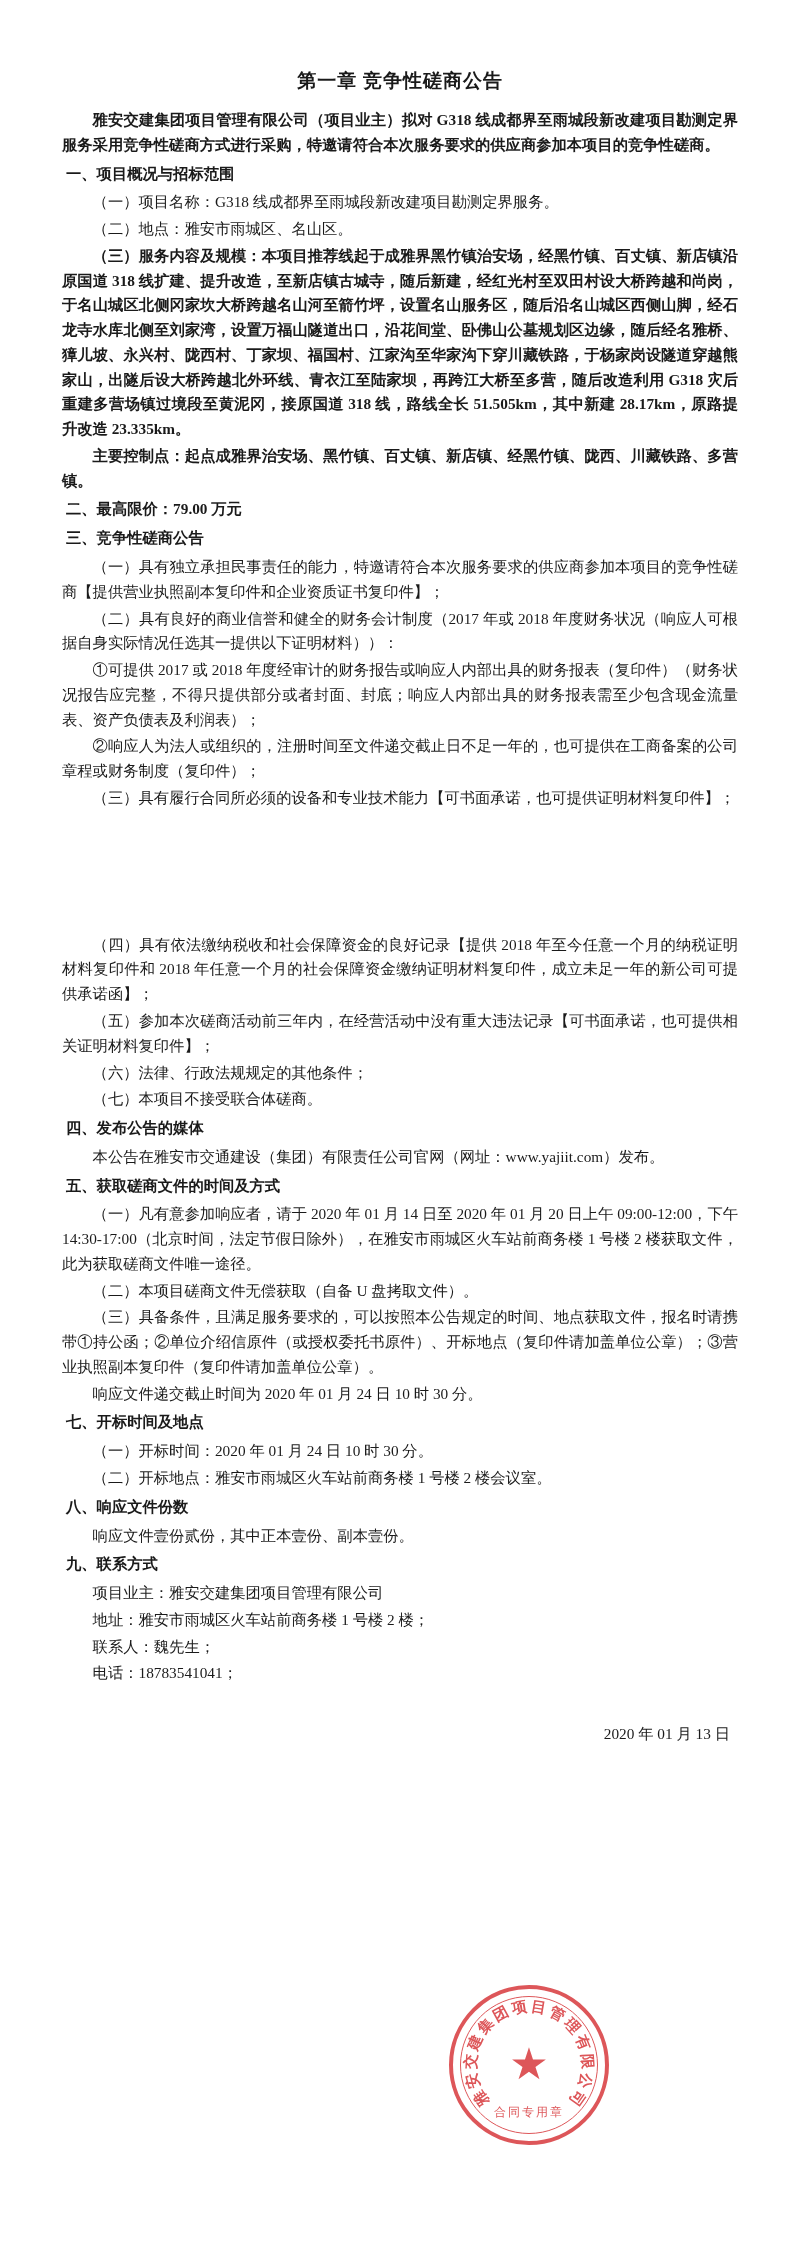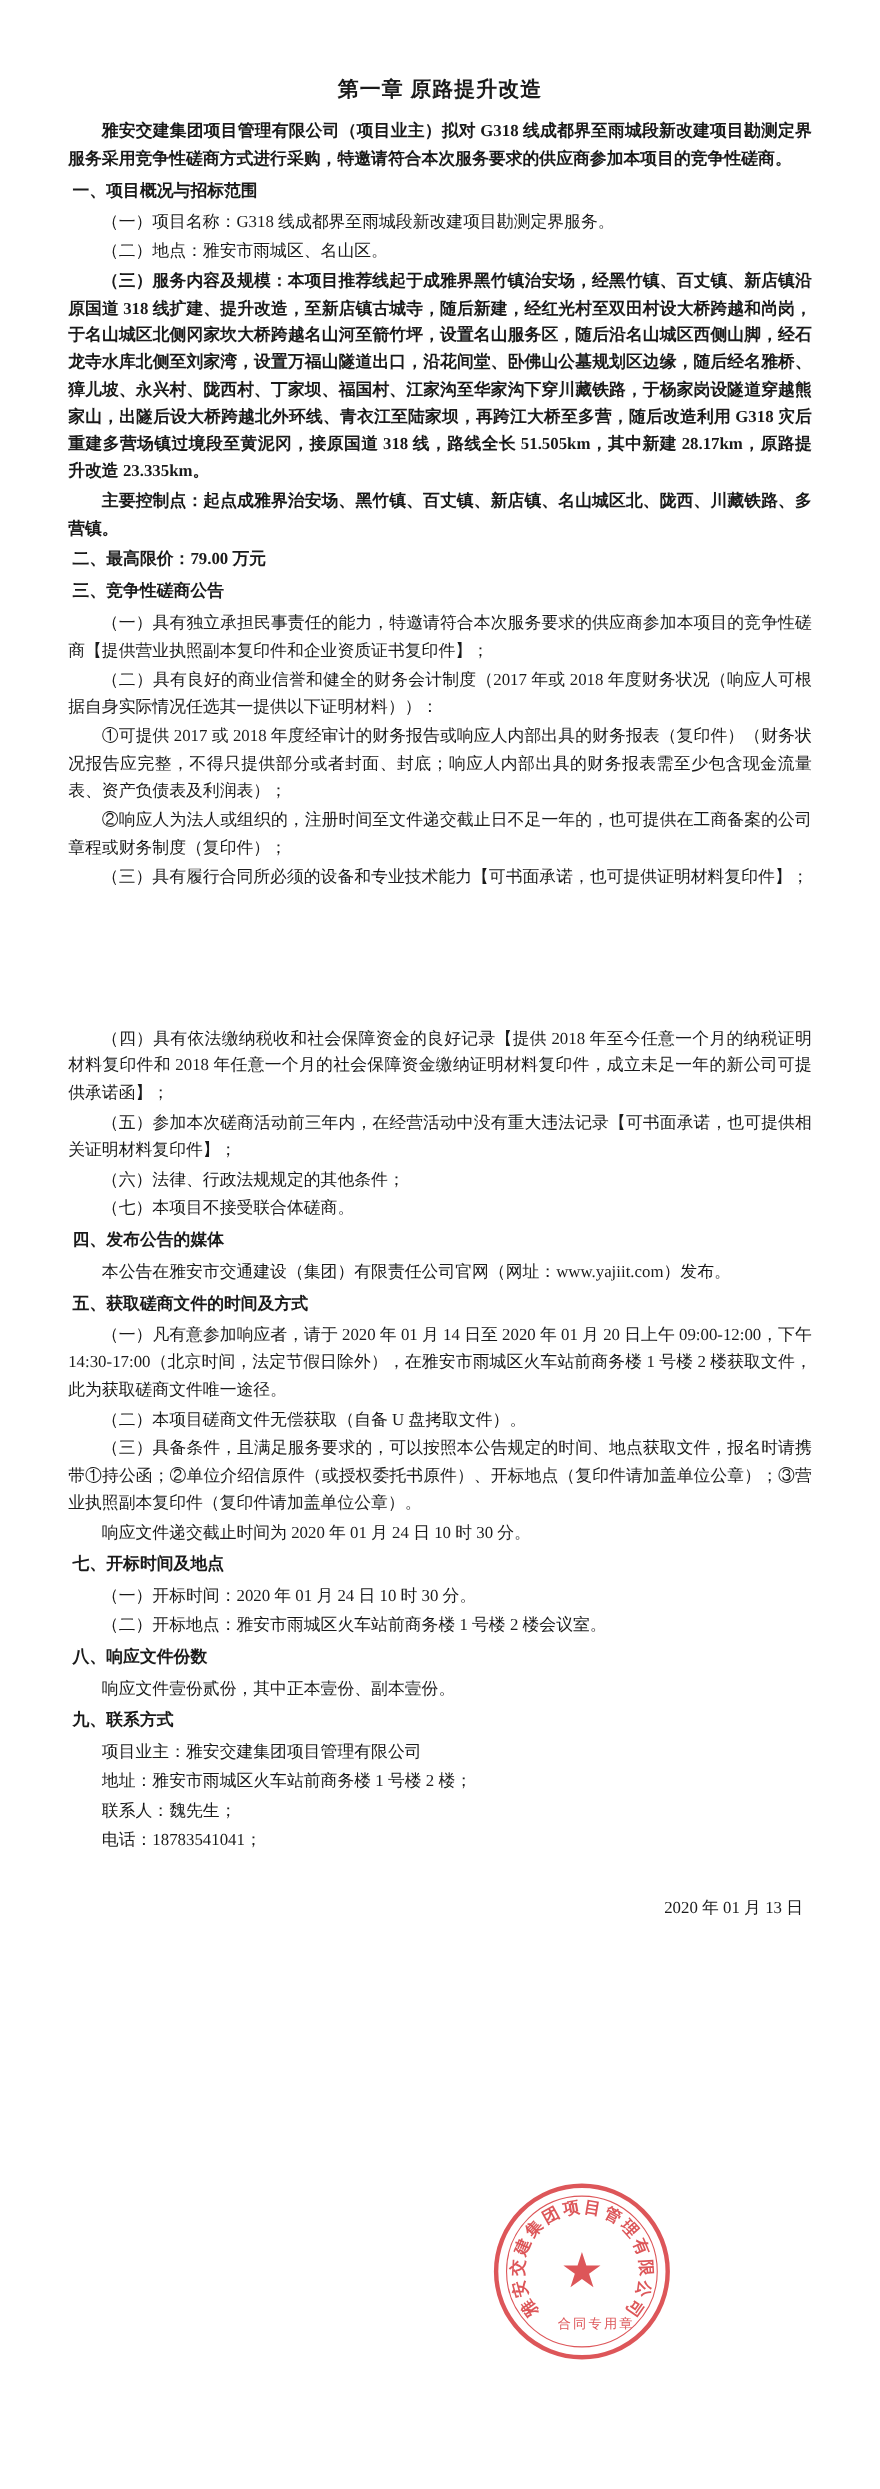--- a/index.html
+++ b/index.html
@@ -95,46 +95,46 @@
     left: 50%;
     top: 50%;
     font-family: "Liberation Serif", serif;
     font-size: 15px;
     font-weight: bold;
     color: #d4272b;
     transform-origin: 0 62px;
   }
   .seal-bottom {
     position: absolute;
-    left: 13px;
+    left: 0;
     bottom: 20px;
     width: 100%;
     text-align: center;
     font-size: 12px;
     color: #d4272b;
     letter-spacing: 2px;
   }
   .lower-block { position: relative; }
 </style>
 </head>
 <body>
 
 <div class="page">
 
   <div class="sheet">
 
-    <div class="doc-title">第一章  原路提升改造</div>
+    <div class="doc-title">第一章  竞争性磋商公告</div>
 
     <p class="para indent2 bold">雅安交建集团项目管理有限公司（项目业主）拟对 G318 线成都界至雨城段新改建项目勘测定界服务采用竞争性磋商方式进行采购，特邀请符合本次服务要求的供应商参加本项目的竞争性磋商。</p>
 
     <p class="section-head">一、项目概况与招标范围</p>
     <p class="para indent2">（一）项目名称：G318 线成都界至雨城段新改建项目勘测定界服务。</p>
     <p class="para indent2">（二）地点：雅安市雨城区、名山区。</p>
     <p class="para indent2 bold">（三）服务内容及规模：本项目推荐线起于成雅界黑竹镇治安场，经黑竹镇、百丈镇、新店镇沿原国道 318 线扩建、提升改造，至新店镇古城寺，随后新建，经红光村至双田村设大桥跨越和尚岗，于名山城区北侧冈家坎大桥跨越名山河至箭竹坪，设置名山服务区，随后沿名山城区西侧山脚，经石龙寺水库北侧至刘家湾，设置万福山隧道出口，沿花间堂、卧佛山公墓规划区边缘，随后经名雅桥、獐儿坡、永兴村、陇西村、丁家坝、福国村、江家沟至华家沟下穿川藏铁路，于杨家岗设隧道穿越熊家山，出隧后设大桥跨越北外环线、青衣江至陆家坝，再跨江大桥至多营，随后改造利用 G318 灾后重建多营场镇过境段至黄泥冈，接原国道 318 线，路线全长 51.505km，其中新建 28.17km，原路提升改造 23.335km。</p>
-    <p class="para indent2 bold">主要控制点：起点成雅界治安场、黑竹镇、百丈镇、新店镇、名山城区北、陇西、川藏铁路、多营镇。</p>
+    <p class="para indent2 bold">主要控制点：起点成雅界治安场、黑竹镇、百丈镇、新店镇、经黑竹镇、陇西、川藏铁路、多营镇。</p>
 
     <p class="section-head">二、最高限价：79.00 万元</p>
 
     <p class="section-head">三、竞争性磋商公告</p>
     <p class="para indent2">（一）具有独立承担民事责任的能力，特邀请符合本次服务要求的供应商参加本项目的竞争性磋商【提供营业执照副本复印件和企业资质证书复印件】；</p>
     <p class="para indent2">（二）具有良好的商业信誉和健全的财务会计制度（2017 年或 2018 年度财务状况（响应人可根据自身实际情况任选其一提供以下证明材料））：</p>
     <p class="para indent2">①可提供 2017 或 2018 年度经审计的财务报告或响应人内部出具的财务报表（复印件）（财务状况报告应完整，不得只提供部分或者封面、封底；响应人内部出具的财务报表需至少包含现金流量表、资产负债表及利润表）；</p>
     <p class="para indent2">②响应人为法人或组织的，注册时间至文件递交截止日不足一年的，也可提供在工商备案的公司章程或财务制度（复印件）；</p>
     <p class="para indent2">（三）具有履行合同所必须的设备和专业技术能力【可书面承诺，也可提供证明材料复印件】；</p>
 

